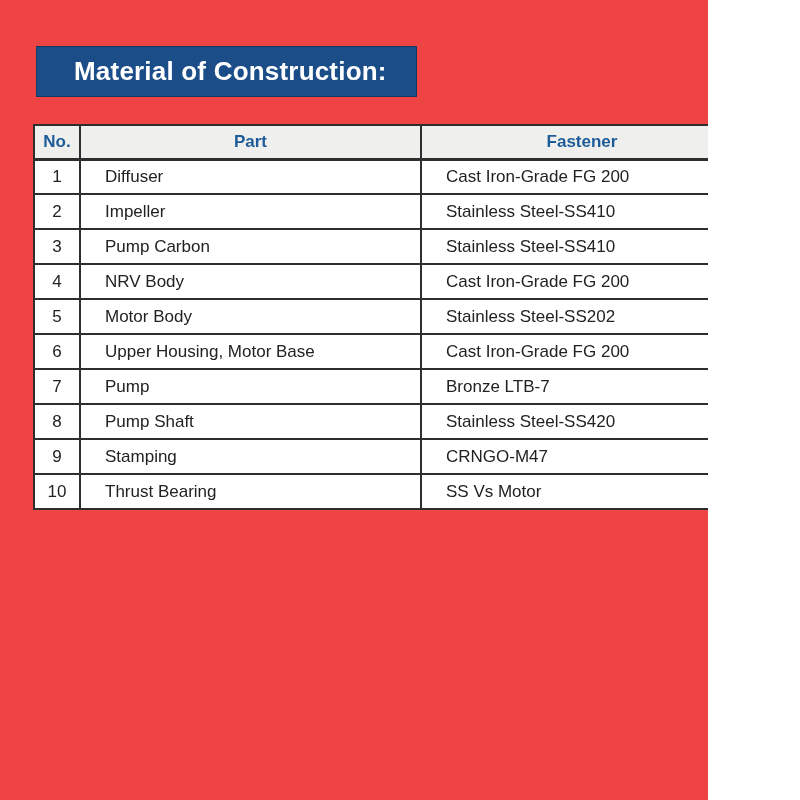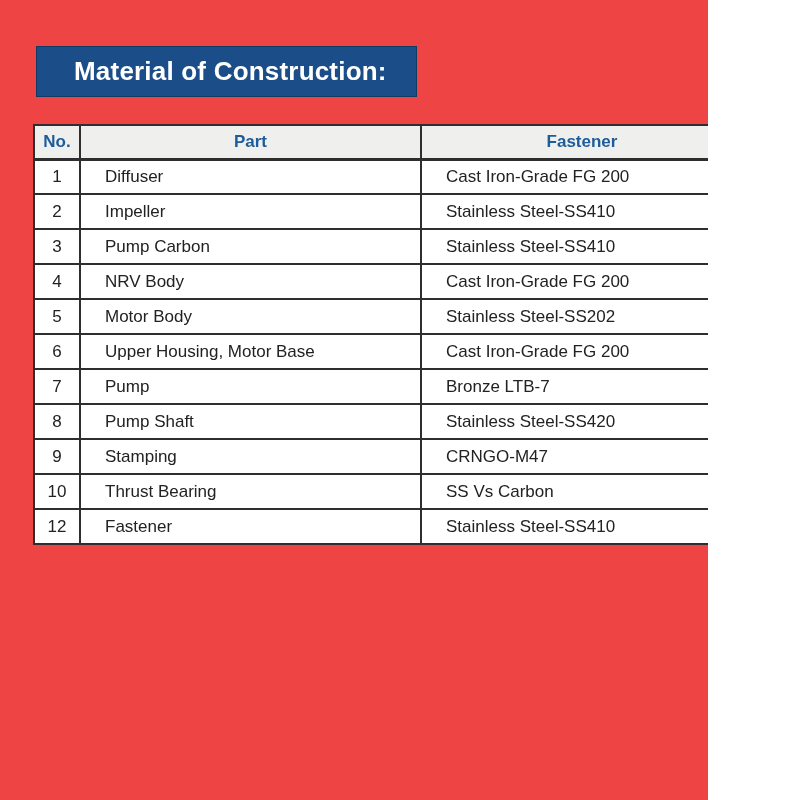--- a/index.html
+++ b/index.html
@@ -129,23 +129,18 @@
       <td class="cell-material">Stainless Steel-SS420</td>
     </tr>
         <tr>
       <td class="cell-no">9</td>
       <td class="cell-part">Stamping</td>
       <td class="cell-material">CRNGO-M47</td>
     </tr>
         <tr>
       <td class="cell-no">10</td>
       <td class="cell-part">Thrust Bearing</td>
-      <td class="cell-material">SS Vs Carbon</td>
-    </tr>
-        <tr>
-      <td class="cell-no">12</td>
-      <td class="cell-part">Fastener</td>
-      <td class="cell-material">Stainless Steel-SS410</td>
+      <td class="cell-material">SS Vs Motor</td>
     </tr>
       </tbody>
   </table>
 
 </div>
 
 </body></html>

